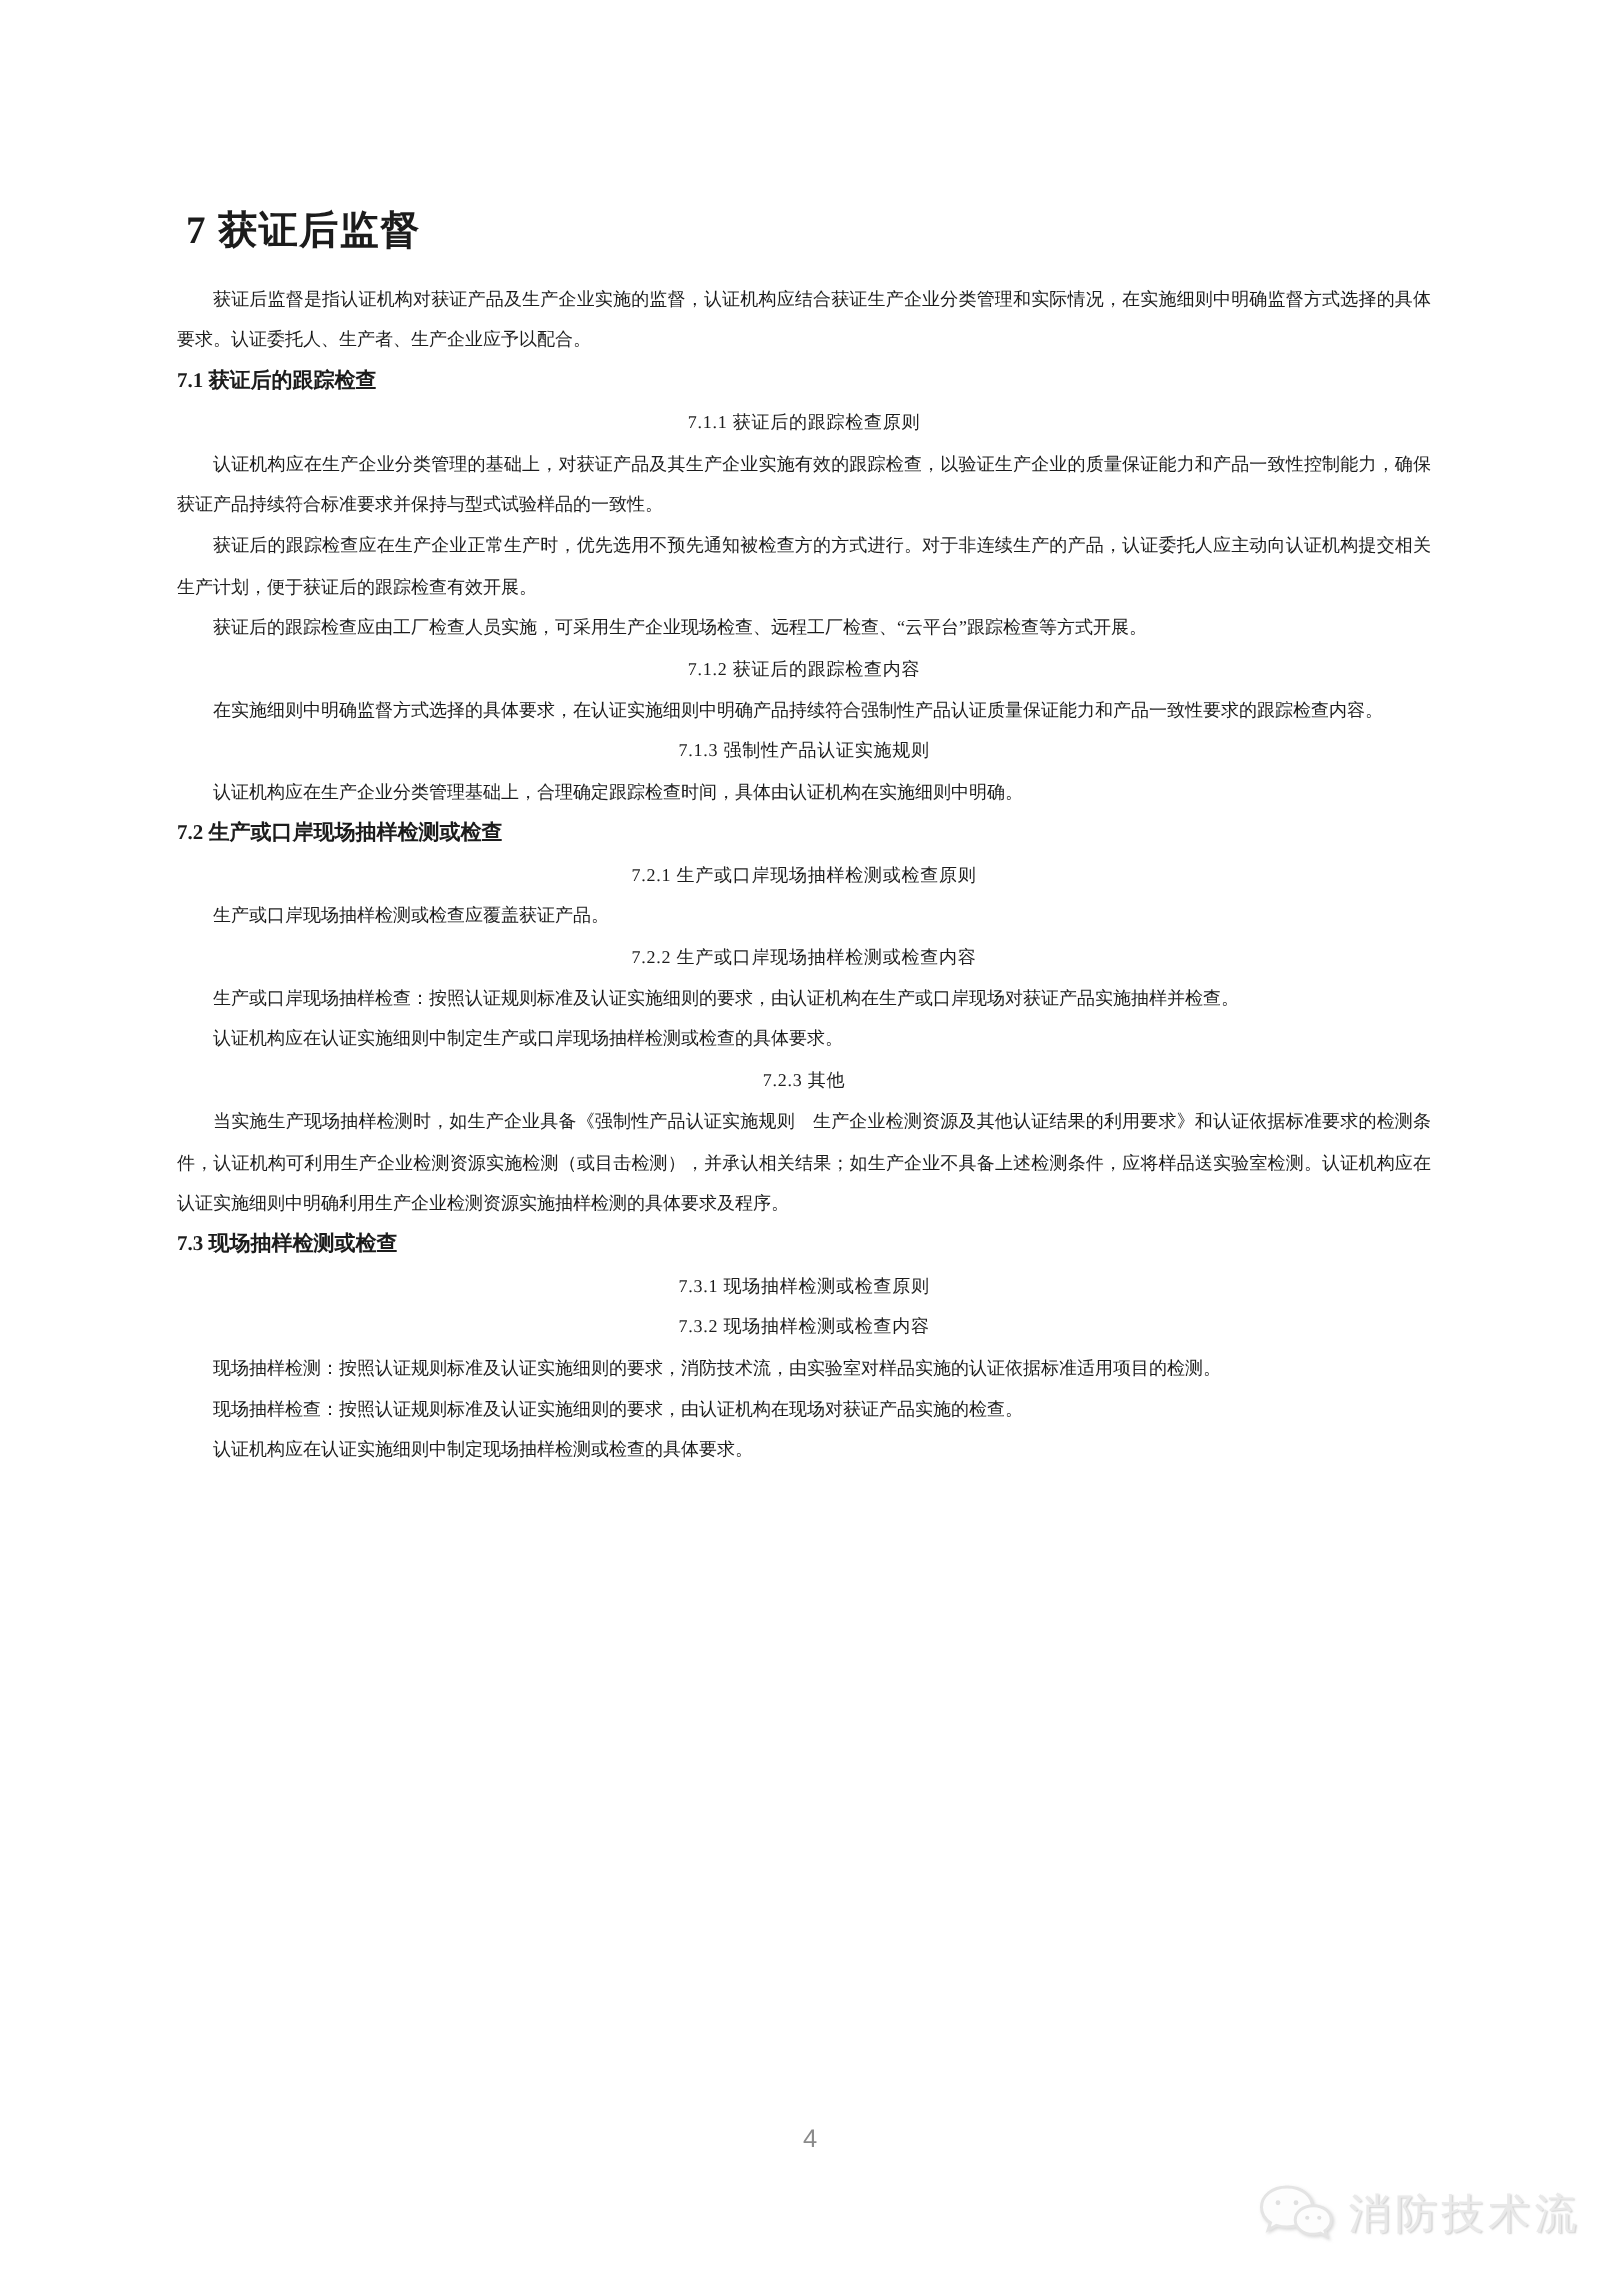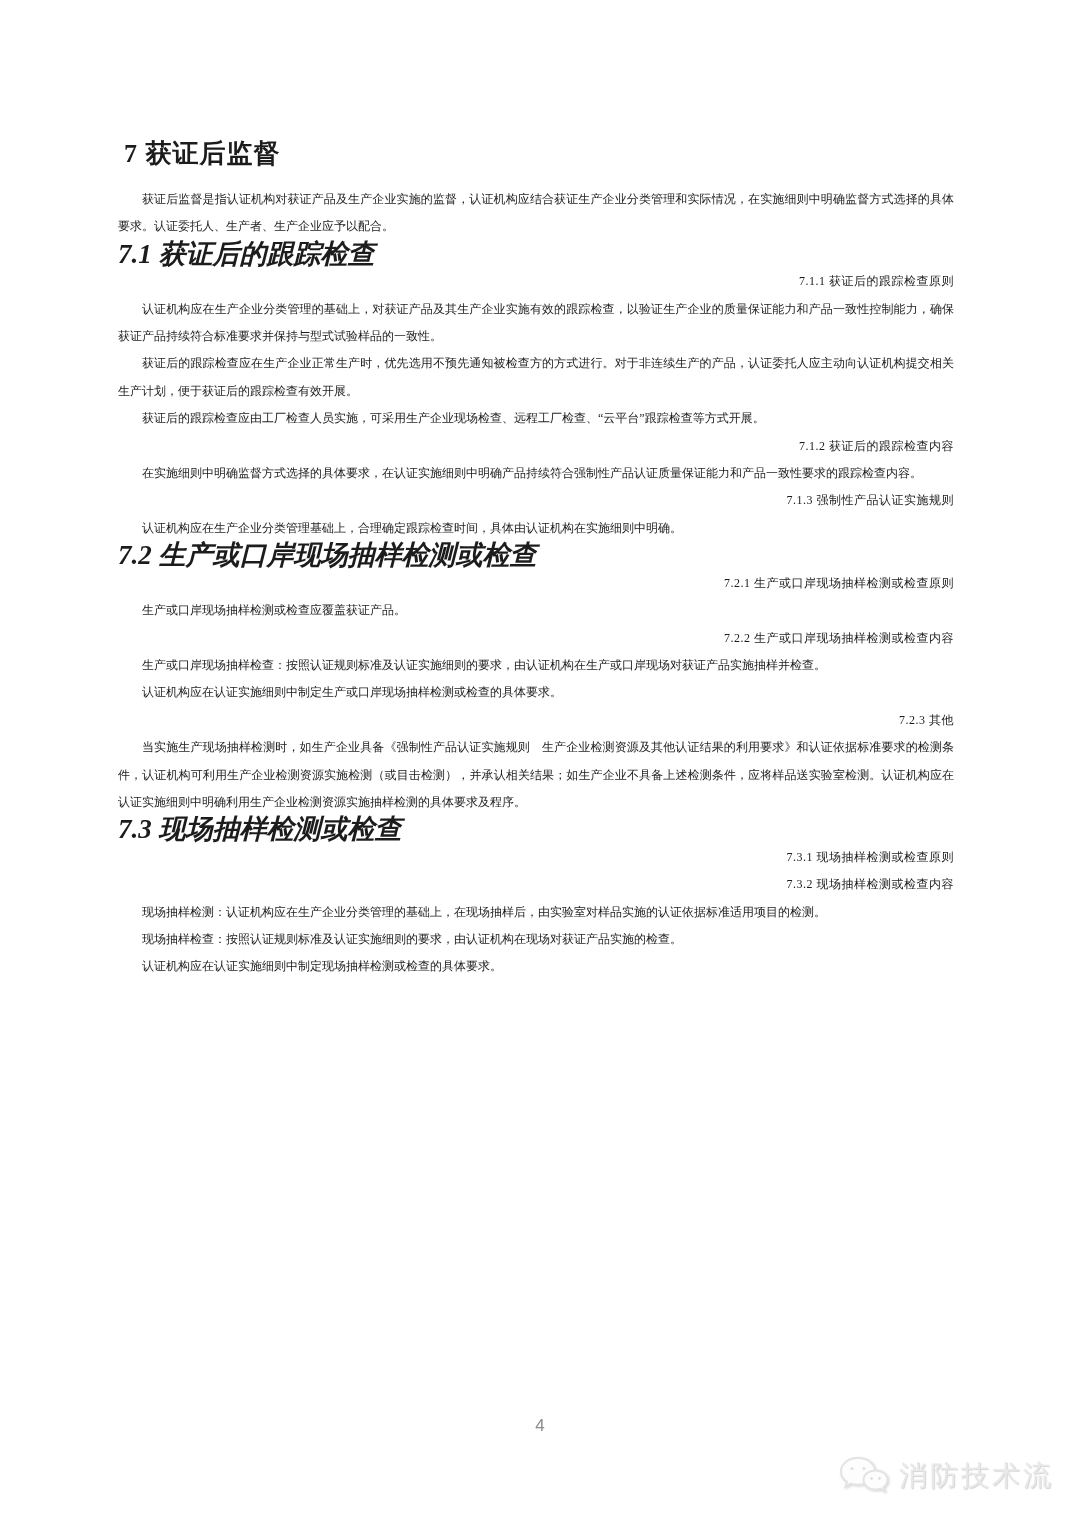--- a/index.html
+++ b/index.html
@@ -35,27 +35,26 @@
     font-size: 12px;
     line-height: 27.4px;
     text-align: justify;
     text-justify: inter-ideograph;
   }
   .block.para {
     text-indent: 2em;
   }
   .block.h2 {
     font-weight: bold;
-    font-size: 27px;
+    font-size: 14px;
     text-align: left;
-    font-style: italic;
   }
   .block.h3 {
     font-weight: normal;
-    text-align: right;
+    text-align: center;
     letter-spacing: 0.5px;
   }
   .page-number {
     position: absolute;
     top: 1416px;
     left: 0;
     width: 100%;
     text-align: center;
     font-family: "Liberation Sans", "DejaVu Sans", sans-serif;
     font-size: 17px;
@@ -103,21 +102,21 @@
         <p class="block h3">7.2.1 生产或口岸现场抽样检测或检查原则</p>
         <p class="block para">生产或口岸现场抽样检测或检查应覆盖获证产品。</p>
         <p class="block h3">7.2.2 生产或口岸现场抽样检测或检查内容</p>
         <p class="block para">生产或口岸现场抽样检查：按照认证规则标准及认证实施细则的要求，由认证机构在生产或口岸现场对获证产品实施抽样并检查。</p>
         <p class="block para">认证机构应在认证实施细则中制定生产或口岸现场抽样检测或检查的具体要求。</p>
         <p class="block h3">7.2.3 其他</p>
         <p class="block para">当实施生产现场抽样检测时，如生产企业具备《强制性产品认证实施规则　生产企业检测资源及其他认证结果的利用要求》和认证依据标准要求的检测条件，认证机构可利用生产企业检测资源实施检测（或目击检测），并承认相关结果；如生产企业不具备上述检测条件，应将样品送实验室检测。认证机构应在认证实施细则中明确利用生产企业检测资源实施抽样检测的具体要求及程序。</p>
         <p class="block h2">7.3 现场抽样检测或检查</p>
         <p class="block h3">7.3.1 现场抽样检测或检查原则</p>
         <p class="block h3">7.3.2 现场抽样检测或检查内容</p>
-        <p class="block para">现场抽样检测：认证机构应在生产企业分类管理的基础上，在现场抽样后，由实验室对样品实施的认证依据标准适用项目的检测。</p>
+        <p class="block para">现场抽样检测：按照认证规则标准及认证实施细则的要求，消防技术流，由实验室对样品实施的认证依据标准适用项目的检测。</p>
         <p class="block para">现场抽样检查：按照认证规则标准及认证实施细则的要求，由认证机构在现场对获证产品实施的检查。</p>
         <p class="block para">认证机构应在认证实施细则中制定现场抽样检测或检查的具体要求。</p>
       </div>
   </div>
 
   <div class="page-number">4</div>
 
   <div class="watermark">
     <span class="wm-icon">
       <svg width="52" height="42" viewBox="0 0 52 42" xmlns="http://www.w3.org/2000/svg">

